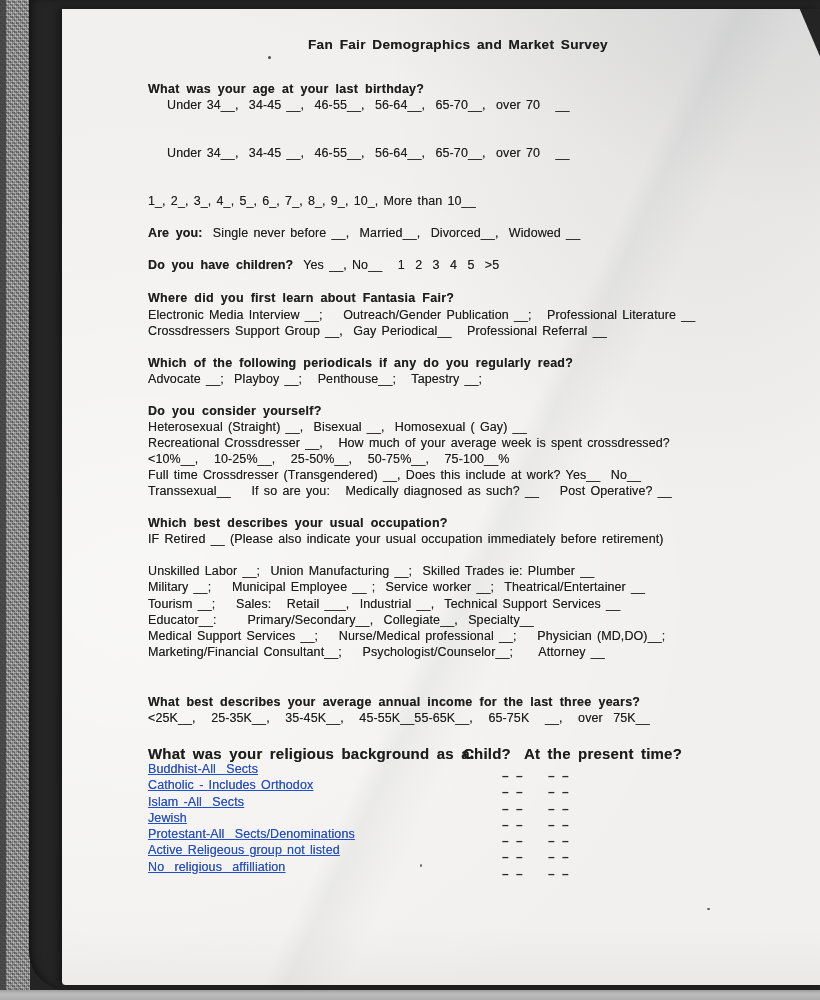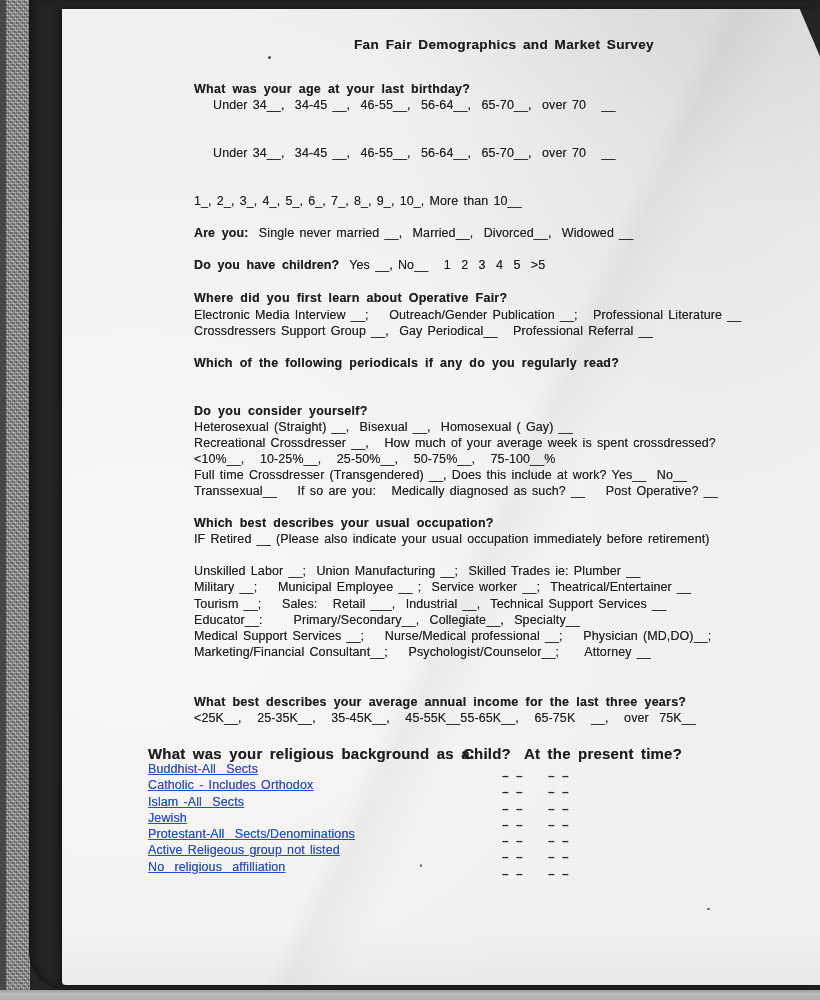--- a/index.html
+++ b/index.html
@@ -26,21 +26,21 @@
       linear-gradient(115deg, transparent 54%, rgba(110,115,125,.07) 56%, transparent 61%),
       linear-gradient(200deg, rgba(90,95,105,.08), transparent 18%),
       radial-gradient(ellipse at 85% 2%, rgba(80,85,95,.10), transparent 35%),
       radial-gradient(ellipse at 10% 60%, rgba(255,255,255,.5), transparent 60%),
       linear-gradient(0deg, rgba(120,120,120,.06), transparent 6%);}
   #corner-clip{position:absolute;left:732px;top:0;width:26px;height:50px;
     background:#242424;clip-path:polygon(100% 0,22% 0,100% 95%);}
   
   .line{position:absolute;left:86px;font-size:12.5px;line-height:16px;white-space:pre;
         color:#1d1d1d;letter-spacing:.1px;word-spacing:1.6px;
-        text-shadow:0 0 .5px rgba(20,20,20,.55);margin-left:46px;}
+        text-shadow:0 0 .5px rgba(20,20,20,.55);}
   .indent{left:105px;}
   .heading{font-weight:bold;word-spacing:3.2px;letter-spacing:.25px;}
   .bold-inline{font-weight:bold;word-spacing:3px;}
   #doc-title{left:246px;font-size:13.6px;font-weight:bold;letter-spacing:.3px;word-spacing:2.5px;}
   .rel-row{position:absolute;left:86px;width:560px;height:17px;}
   .rel-label{position:absolute;left:0;top:0;font-size:12.5px;white-space:pre;color:#1d4ed8;
         letter-spacing:.1px;word-spacing:1.6px;text-shadow:0 0 .5px rgba(20,20,20,.55);text-decoration:underline;}
   .rel-mark{position:absolute;top:7px;font-size:12px;font-weight:bold;color:#2a2a2a;
         letter-spacing:2px;white-space:pre;}
   .rel-mark.c1{left:354px;} .rel-mark.c2{left:400px;}
@@ -63,29 +63,30 @@
 
     <div class="line" id="doc-title" style="top:28px">Fan Fair Demographics and Market Survey</div>
 
     <div class="line heading" style="top:72px">What was your age at your last birthday?</div>
     <div class="line indent" style="top:88px">Under 34__,  34-45 __,  46-55__,  56-64__,  65-70__,  over 70   __</div>
 
     <div class="line indent" style="top:136px">Under 34__,  34-45 __,  46-55__,  56-64__,  65-70__,  over 70   __</div>
 
     <div class="line" style="top:184px">1_, 2_, 3_, 4_, 5_, 6_, 7_, 8_, 9_, 10_, More than 10__</div>
 
-    <div class="line" style="top:216px"><span class="bold-inline">Are you:</span><span>  Single never married __,  Married__,  Divorced__,  Widowed __</span></div>
+    <div class="line" style="top:216px"><span class="bold-inline">Are you:</span><span>  Single never before __,  Married__,  Divorced__,  Widowed __</span></div>
 
     <div class="line" style="top:248px"><span class="bold-inline">Do you have children?</span><span>  Yes __, No__   1  2  3  4  5  &gt;5</span></div>
 
-    <div class="line heading" style="top:281px">Where did you first learn about Operative Fair?</div>
+    <div class="line heading" style="top:281px">Where did you first learn about Fantasia Fair?</div>
     <div class="line" style="top:298px">Electronic Media Interview __;    Outreach/Gender Publication __;   Professional Literature __</div>
     <div class="line" style="top:314px">Crossdressers Support Group __,  Gay Periodical__   Professional Referral __</div>
 
     <div class="line heading" style="top:346px">Which of the following periodicals if any do you regularly read?</div>
+    <div class="line" style="top:362px">Advocate __;  Playboy __;   Penthouse__;   Tapestry __;</div>
 
     <div class="line heading" style="top:394px">Do you consider yourself?</div>
     <div class="line" style="top:410px">Heterosexual (Straight) __,  Bisexual __,  Homosexual ( Gay) __</div>
     <div class="line" style="top:426px">Recreational Crossdresser __,   How much of your average week is spent crossdressed?</div>
     <div class="line" style="top:442px">&lt;10%__,   10-25%__,   25-50%__,   50-75%__,   75-100__%</div>
     <div class="line" style="top:458px">Full time Crossdresser (Transgendered) __, Does this include at work? Yes__  No__</div>
     <div class="line heading" style="top:506px">Which best describes your usual occupation?</div>
 
     <div class="line" style="top:474px">Transsexual__    If so are you:   Medically diagnosed as such? __    Post Operative? __</div>
     <div class="line" style="top:522px">IF Retired __ (Please also indicate your usual occupation immediately before retirement)</div>

